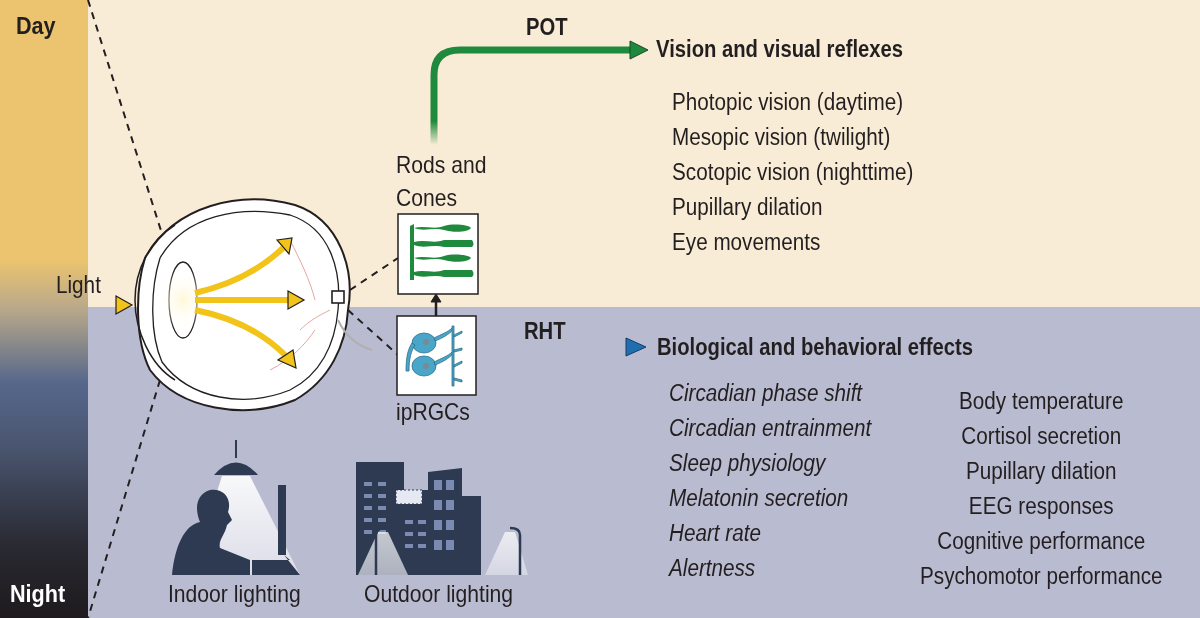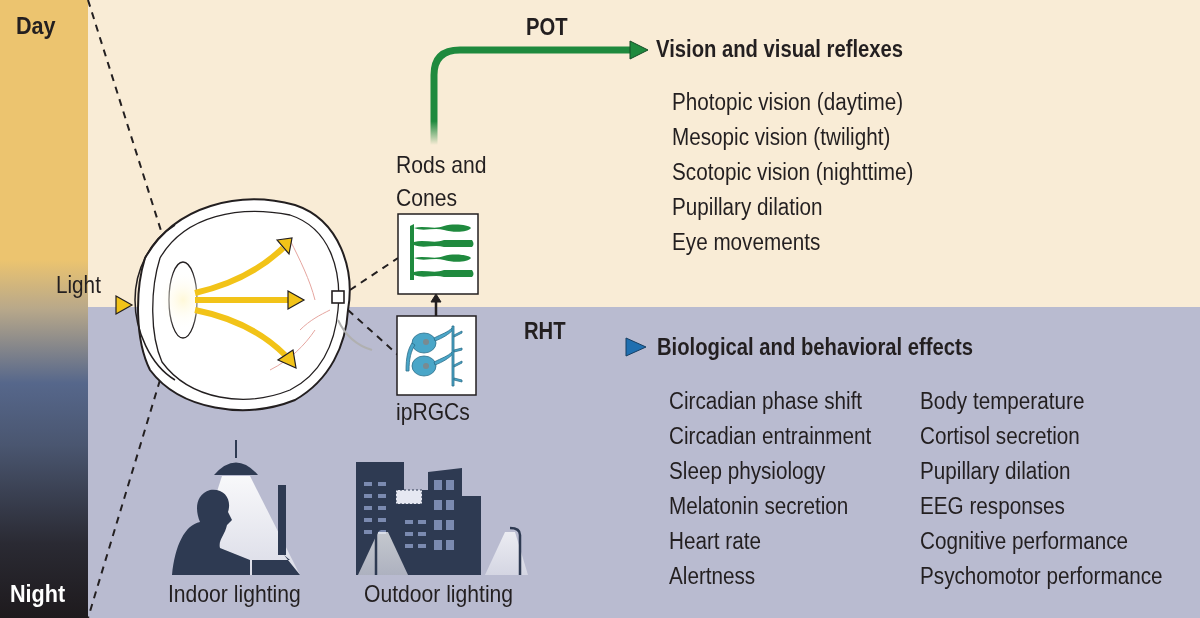--- a/index.html
+++ b/index.html
@@ -185,29 +185,29 @@
 <div class="lbl head" style="left:656px;top:36px;">Vision and visual reflexes</div>
 <ul class="list" style="left:660px;top:73px;">
   <li>Photopic vision (daytime)</li>
   <li>Mesopic vision (twilight)</li>
   <li>Scotopic vision (nighttime)</li>
   <li>Pupillary dilation</li>
   <li>Eye movements</li>
 </ul>
 
 <div class="lbl head" style="left:657px;top:334px;">Biological and behavioral effects</div>
-<ul class="list" style="left:657px;top:372px;">
+<ul class="list" style="left:657px;top:364px;font-style:italic;">
   <li>Circadian phase shift</li>
   <li>Circadian entrainment</li>
   <li>Sleep physiology</li>
   <li>Melatonin secretion</li>
   <li>Heart rate</li>
   <li>Alertness</li>
 </ul>
-<ul class="list" style="left:908px;top:372px;">
+<ul class="list" style="left:908px;top:372px;text-align:center;">
   <li>Body temperature</li>
   <li>Cortisol secretion</li>
   <li>Pupillary dilation</li>
   <li>EEG responses</li>
   <li>Cognitive performance</li>
   <li>Psychomotor performance</li>
 </ul>
 
 <div class="lbl small" style="left:168px;top:580px;">Indoor lighting</div>
 <div class="lbl small" style="left:364px;top:580px;">Outdoor lighting</div>

